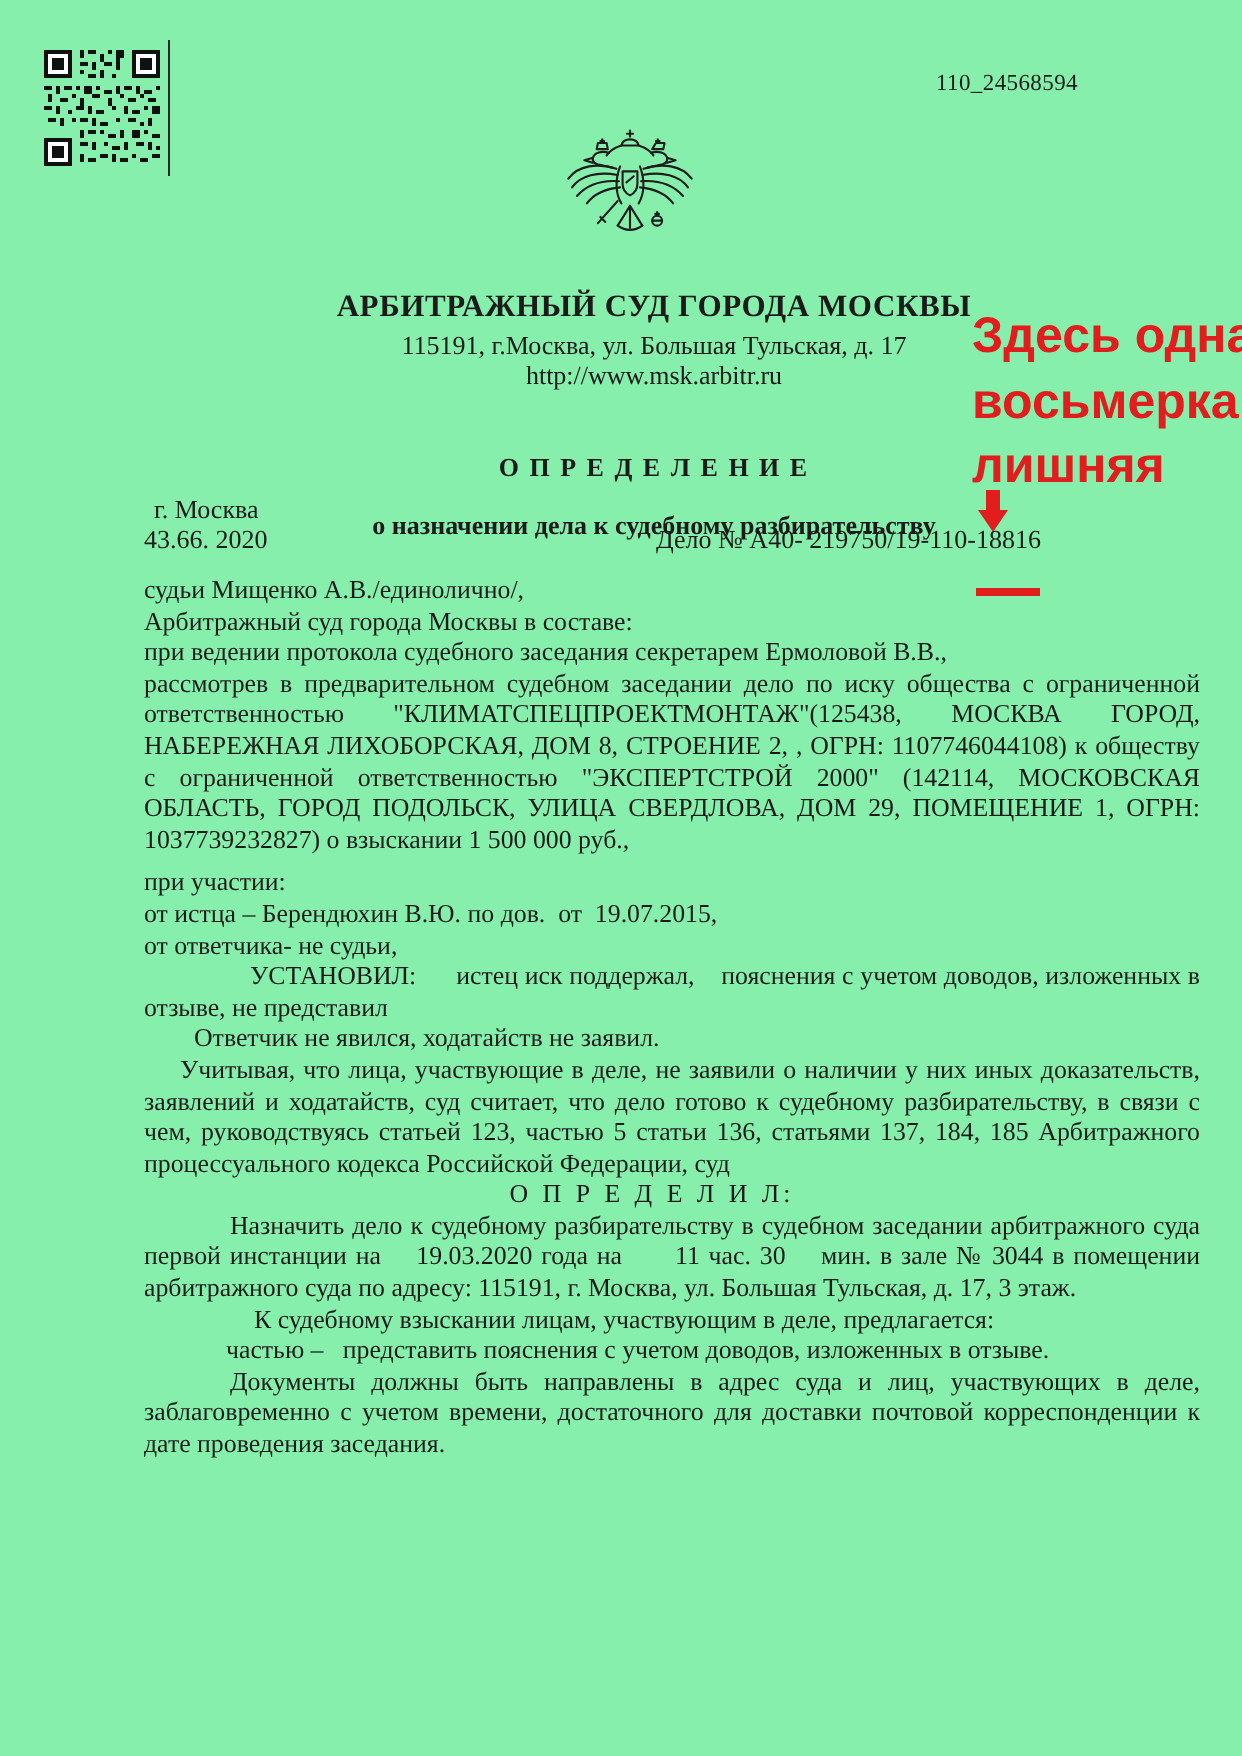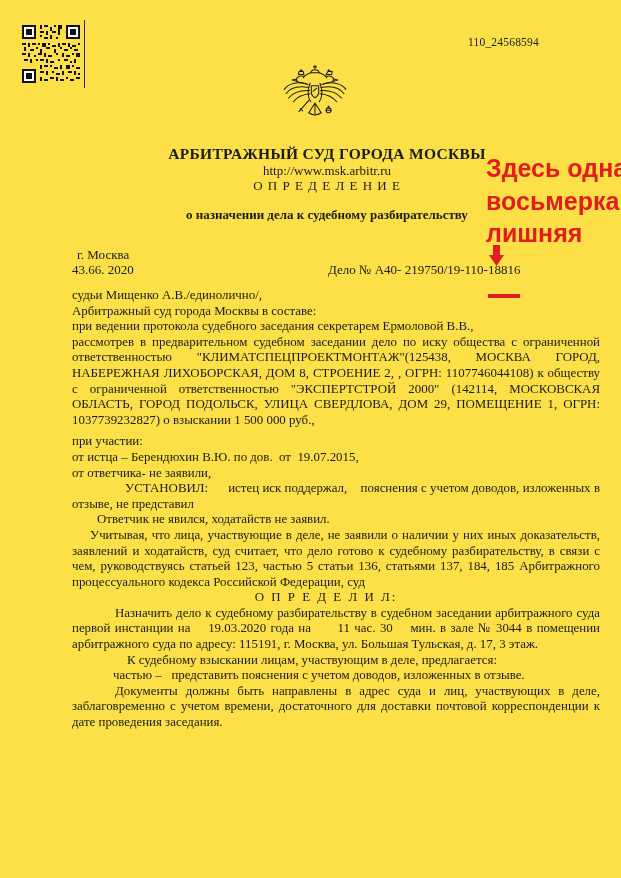--- a/index.html
+++ b/index.html
@@ -1,33 +1,33 @@
 <!DOCTYPE html>
 <html style="--red: #e11d1d;"><head>
 <meta charset="utf-8">
 <title>Document</title>
 <style>
   html,body { margin:0; padding:0; background:#888; }
   .page {
     position:relative; width:621px; height:878px; margin:0 auto;
-    background:#fde047; overflow:hidden;
+    background:#86efac; overflow:hidden;
     font-family:"Liberation Serif", serif; color:#1b1b1b;
   }
   
   .qr { position:absolute; left:22px; top:25px; width:58px; height:58px; }
   .qr-divider { position:absolute; left:84px; top:20px; width:1px; height:68px; background:#2a2a2a; }
   .doc-id { position:absolute; left:468px; top:36px; font-size:11.5px; letter-spacing:0.2px; }
   .emblem { position:absolute; left:278px; top:56px; width:74px; height:84px; }
 
   
   .center-header { position:absolute; left:54px; top:144px; width:546px; text-align:center; }
   .court-name { font-weight:bold; font-size:15.5px; letter-spacing:0.3px; line-height:19px; }
   .court-address { font-size:13px; line-height:15px; margin-top:2px; }
   .court-site { font-size:13px; line-height:15px; }
-  .doc-type { font-weight:normal; font-size:13px; line-height:15px; margin-top:0; letter-spacing:1px; }
+  .doc-type { font-weight:bold; font-size:13px; line-height:15px; margin-top:31px; letter-spacing:1px; }
   .doc-subtitle { font-weight:bold; font-size:13px; line-height:15px; margin-top:14px; }
 
   
   .annotation {
     position:absolute; left:486px; top:152px; width:135px;
     color:var(--red,#e11d1d); font-family:"Liberation Sans", sans-serif;
     font-weight:bold; font-size:25px; line-height:32.5px; white-space:nowrap;
   }
   .red-arrow { position:absolute; left:489px; top:245px; }
 
@@ -128,20 +128,21 @@
 
       <path d="M50 59 L34 77 M36 72 l4 4"></path>
 
       <circle cx="82" cy="75" r="4"></circle>
       <path d="M78 75 h8 M82 71 v-3 M80.5 69.5 h3"></path>
     </g>
   </svg>
 
   <div class="center-header">
     <div class="court-name">АРБИТРАЖНЫЙ СУД ГОРОДА МОСКВЫ</div>
+    <div class="court-address">115191, г.Москва, ул. Большая Тульская, д. 17</div>
     <div class="court-site">http://www.msk.arbitr.ru</div>
     <div class="doc-type">О П Р Е Д Е Л Е Н И Е</div>
     <div class="doc-subtitle">о назначении дела к судебному разбирательству</div>
   </div>
 
   <div class="annotation">
     <div>Здесь одна</div>
     <div>восьмерка</div>
     <div>лишняя</div>
   </div>
@@ -153,21 +154,21 @@
   <div class="date">43.66. 2020</div>
   <div class="case"><span>Дело № А40- 219750/19-110-</span><span class="case-highlight">18816</span></div>
 
   <div class="body-text">
     <p>судьи Мищенко А.В./единолично/,</p>
     <p>Арбитражный суд города Москвы в составе:</p>
     <p>при ведении протокола судебного заседания секретарем Ермоловой В.В.,</p>
     <p class="mt3">рассмотрев в предварительном судебном заседании дело по иску  общества с ограниченной ответственностью "КЛИМАТСПЕЦПРОЕКТМОНТАЖ"(125438, МОСКВА ГОРОД, НАБЕРЕЖНАЯ ЛИХОБОРСКАЯ, ДОМ 8, СТРОЕНИЕ 2, , ОГРН: 1107746044108) к обществу с ограниченной ответственностью "ЭКСПЕРТСТРОЙ 2000" (142114, МОСКОВСКАЯ ОБЛАСТЬ, ГОРОД ПОДОЛЬСК, УЛИЦА СВЕРДЛОВА, ДОМ 29, ПОМЕЩЕНИЕ 1, ОГРН: 1037739232827) о взыскании 1 500 000 руб.,</p>
     <p class="mt3" style="margin-top:6px">при участии:</p>
     <p class="pre">от истца – Берендюхин В.Ю. по дов.  от  19.07.2015,</p>
-    <p>от ответчика- не заявили,</p>
+    <p>от ответчика- не судьи,</p>
     <p class="mt15 ind53 pre">УСТАНОВИЛ:      истец иск поддержал,    пояснения с учетом доводов, изложенных в отзыве, не представил</p>
     <p class="ind25">Ответчик не явился, ходатайств не заявил.</p>
     <p class="ind18">Учитывая, что лица, участвующие в деле, не заявили о наличии у них иных доказательств, заявлений и ходатайств, суд считает, что дело готово к судебному разбирательству, в связи с чем, руководствуясь статьей 123, частью 5 статьи 136, статьями 137, 184, 185 Арбитражного процессуального кодекса Российской Федерации, суд</p>
     <p class="resolution">О П Р Е Д Е Л И Л:</p>
     <p class="mt29 ind43 pre">Назначить дело к судебному разбирательству в судебном заседании арбитражного суда первой инстанции на    19.03.2020 года на      11 час. 30    мин. в зале № 3044 в помещении арбитражного суда по адресу: 115191, г. Москва, ул. Большая Тульская, д. 17, 3 этаж.</p>
     <p class="ind55">К судебному взыскании лицам, участвующим в деле, предлагается:</p>
     <p class="ind41 pre">частью –   представить пояснения с учетом доводов, изложенных в отзыве.</p>
     <p class="ind43">Документы должны быть направлены в адрес суда и лиц, участвующих в деле, заблаговременно с учетом времени, достаточного для доставки почтовой корреспонденции к дате проведения заседания.</p>
   </div>
 

